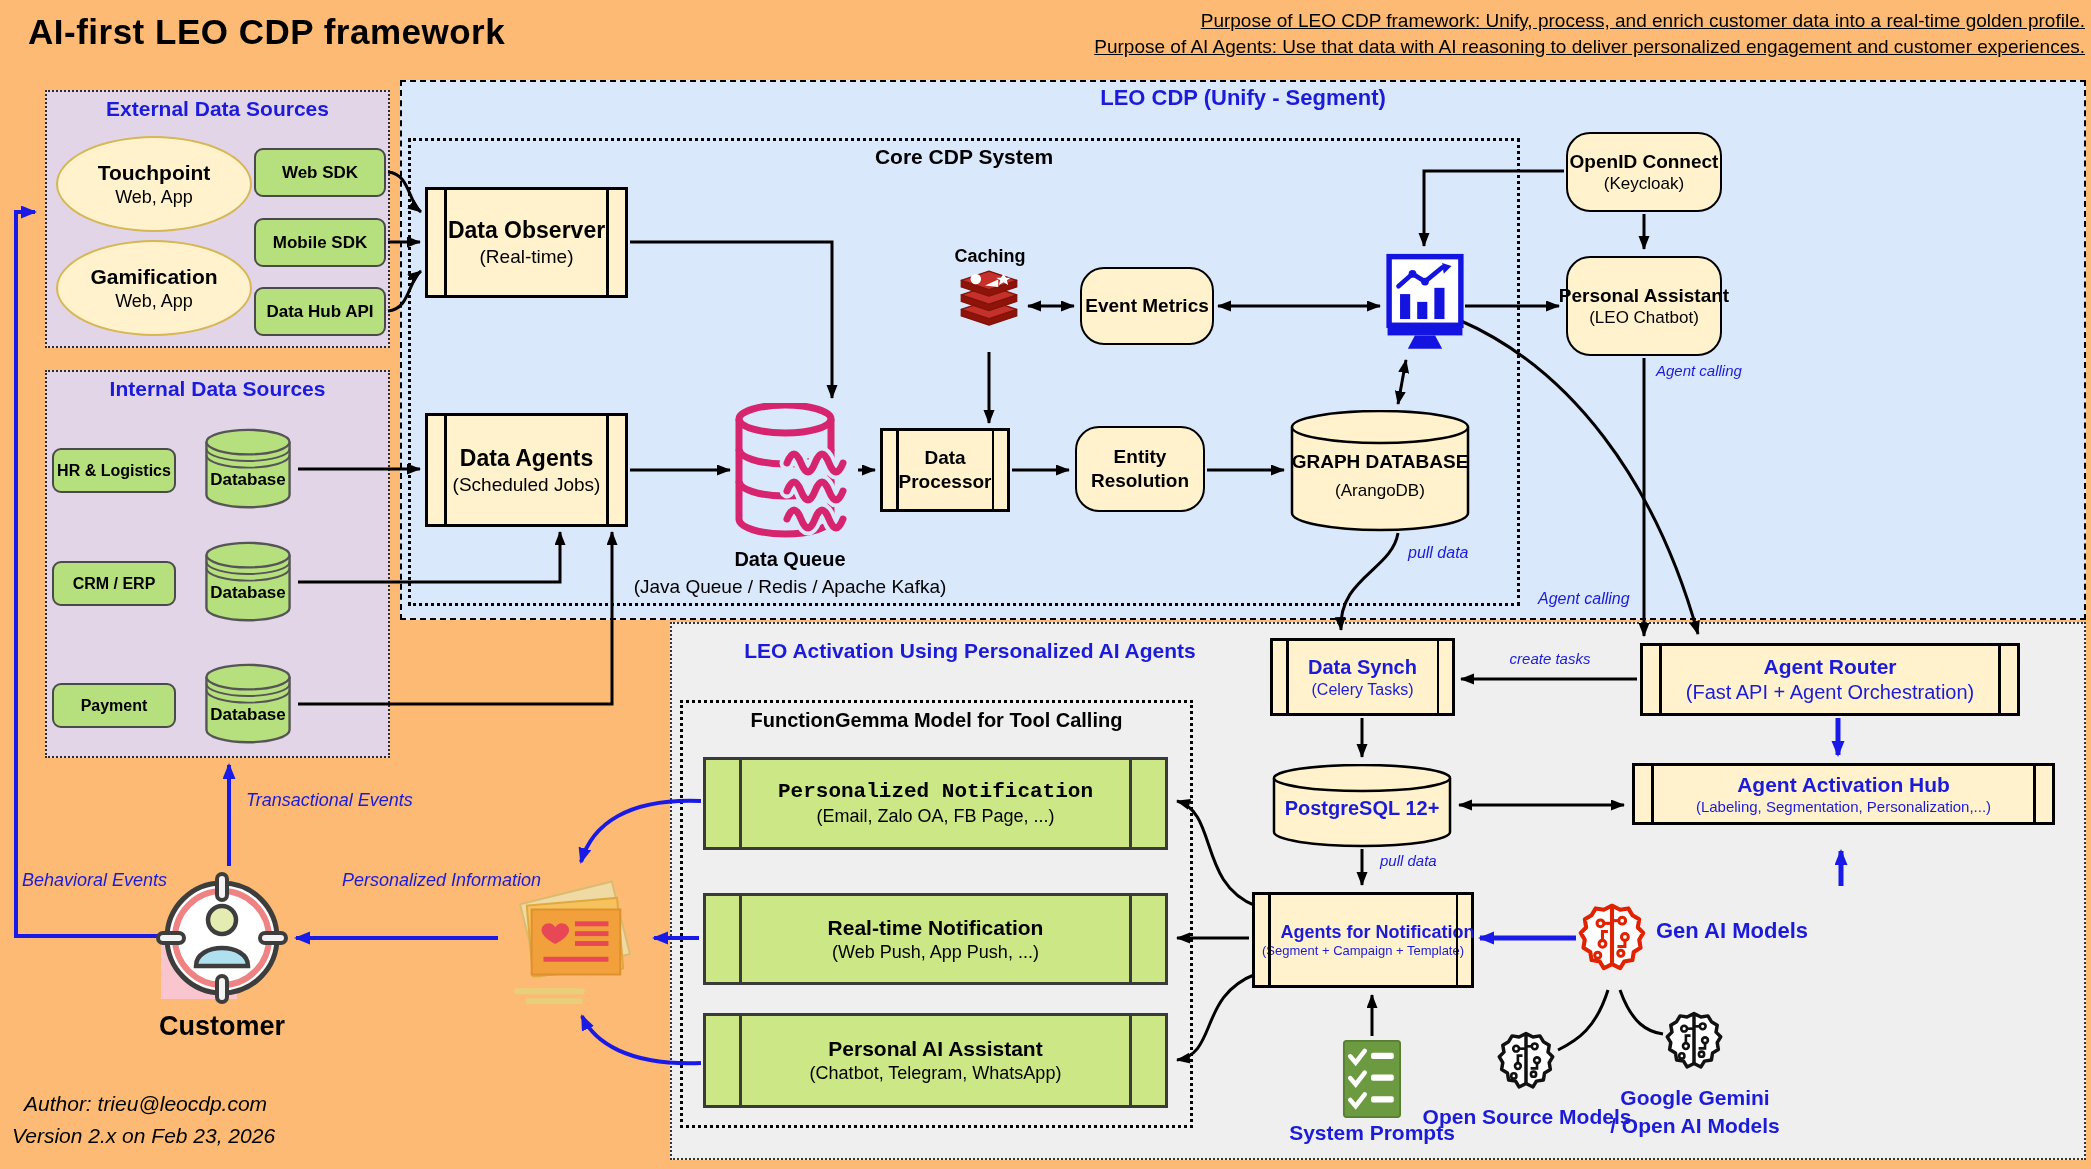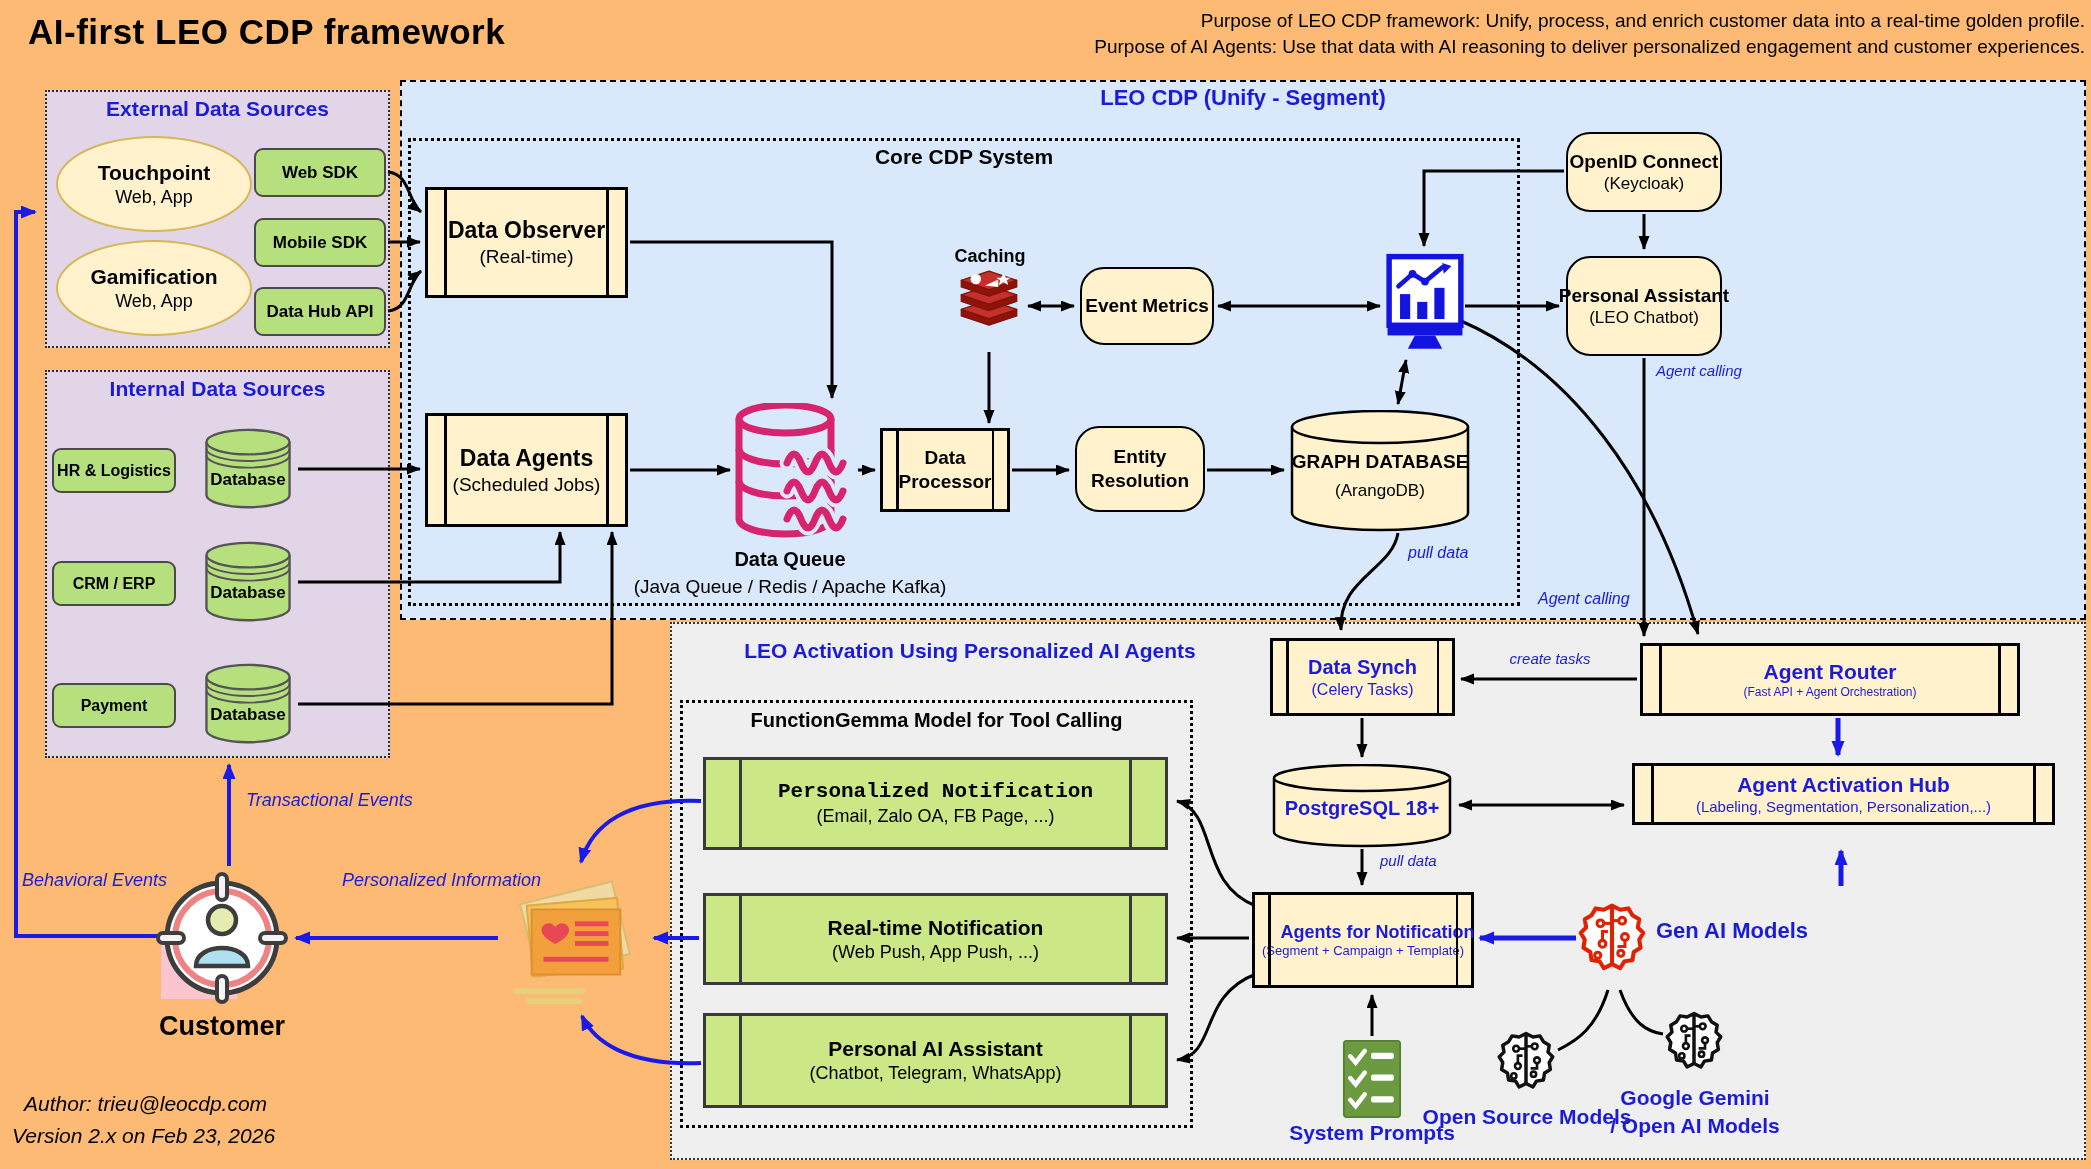--- a/index.html
+++ b/index.html
@@ -89,21 +89,21 @@
       <path d="M 701 801 C 628 798 592 824 581 862" marker-end="url(#au)"></path>
       <path d="M 699 938 L 654 938" marker-end="url(#au)"></path>
       <path d="M 701 1063 C 628 1066 594 1042 582 1016" marker-end="url(#au)"></path>
       <path stroke-width="5" d="M 1838 718 L 1838 755" marker-end="url(#au)"></path>
       <path stroke-width="5" d="M 1841 886 L 1841 851" marker-end="url(#au)"></path>
       <path stroke-width="5" d="M 1576 938 L 1480 938" marker-end="url(#au)"></path>
     </g>
   </svg>
 
   <div class="abs b" style="left:28px;top:12px;font-size:35px;letter-spacing:.5px;">AI-first LEO CDP framework</div>
-  <div class="abs" style="right:6px;top:8px;width:1400px;text-align:right;font-size:19px;line-height:26px;">
+  <div class="abs" style="right:6px;top:8px;width:1400px;text-align:right;font-size:19px;line-height:26px;text-decoration:underline;">
     <div>Purpose of LEO CDP framework: Unify, process, and enrich customer data into a real-time golden profile.</div>
     <div>Purpose of AI Agents: Use that data with AI reasoning to deliver personalized engagement and customer experiences.</div>
   </div>
 
   <div class="abs b bt ctr" style="left:400px;top:84px;width:1686px;font-size:22px;">LEO CDP (Unify - Segment)</div>
   <div class="abs b ctr" style="left:408px;top:144px;width:1112px;font-size:21px;">Core CDP System</div>
   <div class="abs b bt ctr" style="left:45px;top:96px;width:345px;font-size:21px;">External Data Sources</div>
   <div class="abs b bt ctr" style="left:45px;top:376px;width:345px;font-size:21px;">Internal Data Sources</div>
   <div class="abs b bt ctr nowrap" style="left:690px;top:638px;width:560px;font-size:21px;">LEO Activation Using Personalized AI Agents</div>
   <div class="abs b ctr" style="left:680px;top:708px;width:513px;font-size:20px;">FunctionGemma Model for Tool Calling</div>
@@ -246,30 +246,30 @@
   <div class="abs it nowrap" style="left:1656px;top:362px;font-size:15px;">Agent calling</div>
   <div class="abs it nowrap" style="left:1408px;top:544px;font-size:16px;">pull data</div>
   <div class="abs it nowrap" style="left:1538px;top:590px;font-size:16px;">Agent calling</div>
 
   <div class="abs cream nbars ctr" style="left:1270px;top:638px;width:185px;height:78px;">
     <span class="b bt nowrap" style="font-size:20px;">Data Synch</span>
     <span class="bt nowrap" style="font-size:16px;">(Celery Tasks)</span>
   </div>
   <div class="abs cream bars ctr" style="left:1640px;top:643px;width:380px;height:73px;">
     <span class="b bt nowrap" style="font-size:21px;">Agent Router</span>
-    <span class="bt nowrap" style="font-size:12px;text-align:right;">(Fast API + Agent Orchestration)</span>
+    <span class="bt nowrap" style="font-size:20px;text-align:right;">(Fast API + Agent Orchestration)</span>
   </div>
   <div class="abs it ctr nowrap" style="left:1470px;top:650px;width:160px;font-size:15px;">create tasks</div>
 
   <div class="abs" style="left:1272px;top:764px;width:180px;height:84px;">
     <svg width="180" height="84" viewBox="0 0 180 84">
       <path d="M2,14 v54 a88,14 0 0 0 176,0 v-54" fill="#fff2cc" stroke="#000" stroke-width="2.5"></path>
       <ellipse cx="90" cy="14" rx="88" ry="13" fill="#fff2cc" stroke="#000" stroke-width="2.5"></ellipse>
     </svg>
-    <div class="abs ctr b bt nowrap" style="left:0;top:32px;width:180px;font-size:20px;">PostgreSQL 18+</div>
+    <div class="abs ctr b bt nowrap" style="left:0;top:32px;width:180px;font-size:20px;">PostgreSQL 12+</div>
   </div>
   <div class="abs it nowrap" style="left:1380px;top:852px;font-size:15px;">pull data</div>
 
   <div class="abs cream bars ctr" style="left:1632px;top:763px;width:423px;height:62px;">
     <span class="b bt nowrap" style="font-size:21px;">Agent Activation Hub</span>
     <span class="bt nowrap" style="font-size:15px;">(Labeling, Segmentation, Personalization,...)</span>
   </div>
 
   <div class="abs cream nbars ctr" style="left:1252px;top:892px;width:222px;height:96px;">
     <span class="b bt nowrap" style="font-size:18px;margin-left:29px;">Agents for Notification</span>

